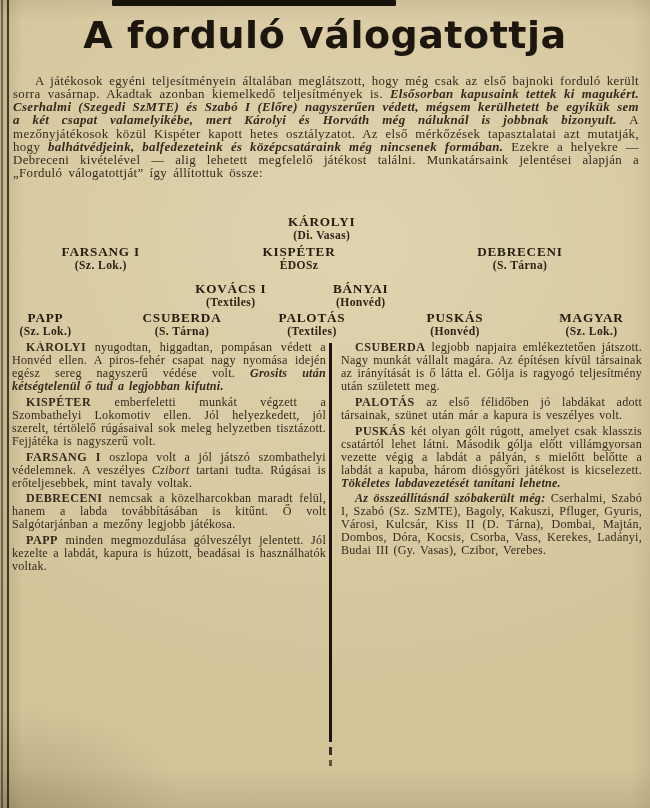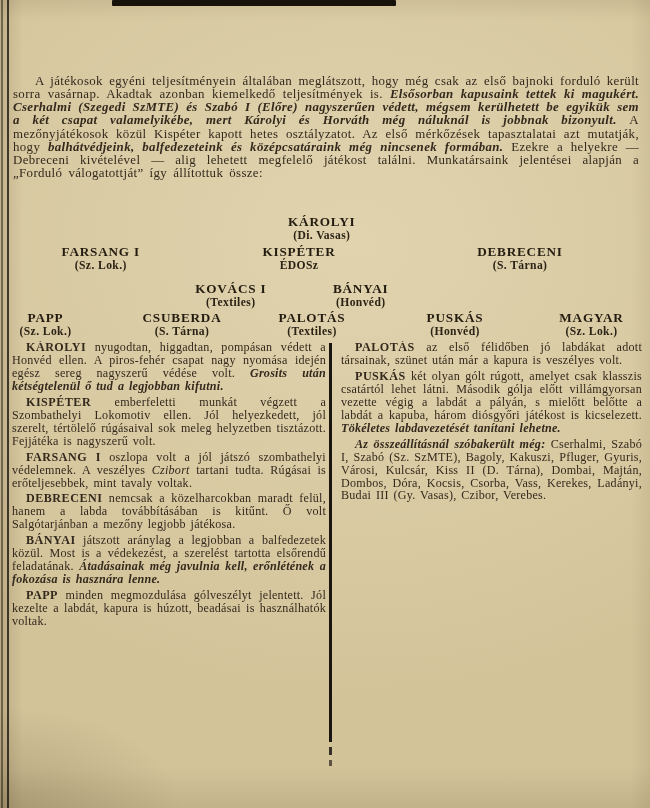--- a/index.html
+++ b/index.html
@@ -51,20 +51,21 @@
   .divider-dash2 { position:absolute; left:329px; top:760px; width:3px; height:6px;  background:rgba(26,21,16,.65); }
 </style>
 </head>
 <body>
 
 <div class="page">
   <div class="top-rule"></div>
   <div class="edge-a"></div>
   <div class="edge-b"></div>
 
+  <h1 class="title">A forduló válogatottja</h1>
 
   <p class="intro"><span>A játékosok egyéni teljesítményein általában meglátszott, hogy még csak az első bajnoki forduló került sorra vasárnap. Akadtak azonban kiemelkedő teljesítmények is. </span><span class="seg-bi">Elsősorban kapusaink tettek ki magukért. Cserhalmi (Szegedi SzMTE) és Szabó I (Előre) nagyszerűen védett, mégsem kerülhetett be egyikük sem a két csapat valamelyikébe, mert Károlyi és Horváth még náluknál is jobbnak bizonyult. </span><span>A mezőnyjátékosok közül Kispéter kapott hetes osztályzatot. Az első mérkőzések tapasztalatai azt mutatják, hogy </span><span class="seg-bi">balhátvédjeink, balfedezeteink és középcsatáraink még nincsenek formában. </span><span>Ezekre a helyekre — Debreceni kivételével — alig lehetett megfelelő játékost találni. Munkatársaink jelentései alapján a „Forduló válogatottját” így állítottuk össze:</span></p>
 
   <div class="formation">
       <div class="f-player" style="left: 49.5%; top: 2px;">
         <div class="f-name">KÁROLYI</div>
         <div class="f-club">(Di. Vasas)</div>
       </div>
       <div class="f-player" style="left: 15.5%; top: 32px;">
         <div class="f-name">FARSANG I</div>
@@ -106,24 +107,24 @@
         <div class="f-name">MAGYAR</div>
         <div class="f-club">(Sz. Lok.)</div>
       </div>
     </div>
 
   <div class="col col-left">
       <p class="para"><span class="seg-lead">KÁROLYI</span><span> nyugodtan, higgadtan, pompásan védett a Honvéd ellen. A piros-fehér csapat nagy nyomása idején egész sereg nagyszerű védése volt. </span><span class="seg-bi">Grosits után kétségtelenül ő tud a legjobban kifutni.</span></p>
       <p class="para"><span class="seg-lead">KISPÉTER</span><span> emberfeletti munkát végzett a Szombathelyi Lokomotiv ellen. Jól helyezkedett, jól szerelt, tértölelő rúgásaival sok meleg helyzetben tisztázott. Fejjátéka is nagyszerű volt.</span></p>
       <p class="para"><span class="seg-lead">FARSANG I</span><span> oszlopa volt a jól játszó szombathelyi védelemnek. A veszélyes </span><span class="seg-i">Czibort</span><span> tartani tudta. Rúgásai is erőteljesebbek, mint tavaly voltak.</span></p>
       <p class="para"><span class="seg-lead">DEBRECENI</span><span> nemcsak a közelharcokban maradt felül, hanem a labda továbbításában is kitűnt. Ő volt Salgótarjánban a mezőny legjobb játékosa.</span></p>
-      <p class="para"><span class="seg-lead">BÁNYAI</span><span> játszott aránylag a legjobban a balfedezetek közül. Most is a védekezést, a szerelést tartotta elsőrendű feladatának. </span><span class="seg-bi">Átadásainak még javulnia kell, erőnlétének a fokozása is hasznára lenne.</span></p>
       <p class="para"><span class="seg-lead">PAPP</span><span> minden megmozdulása gólveszélyt jelentett. Jól kezelte a labdát, kapura is húzott, beadásai is használhatók voltak.</span></p>
     </div>
   <div class="divider"></div>
   <div class="divider-dash1"></div>
   <div class="divider-dash2"></div>
   <div class="col col-right">
+      <p class="para"><span class="seg-lead">CSUBERDA</span><span> legjobb napjaira emlékeztetően játszott. Nagy munkát vállalt magára. Az építésen kívül társainak az irányítását is ő látta el. Gólja is ragyogó teljesítmény után született meg.</span></p>
       <p class="para"><span class="seg-lead">PALOTÁS</span><span> az első félidőben jó labdákat adott társainak, szünet után már a kapura is veszélyes volt.</span></p>
       <p class="para"><span class="seg-lead">PUSKÁS</span><span> két olyan gólt rúgott, amelyet csak klasszis csatártól lehet látni. Második gólja előtt villámgyorsan vezette végig a labdát a pályán, s mielőtt belőtte a labdát a kapuba, három diósgyőri játékost is kicselezett. </span><span class="seg-bi">Tökéletes labdavezetését tanítani lehetne.</span></p>
       <p class="para"><span class="seg-bi">Az összeállításnál szóbakerült még:</span><span> Cserhalmi, Szabó I, Szabó (Sz. SzMTE), Bagoly, Kakuszi, Pfluger, Gyuris, Városi, Kulcsár, Kiss II (D. Tárna), Dombai, Majtán, Dombos, Dóra, Kocsis, Csorba, Vass, Kerekes, Ladányi, Budai III (Gy. Vasas), Czibor, Verebes.</span></p>
     </div>
 </div>
 
 </body></html>

